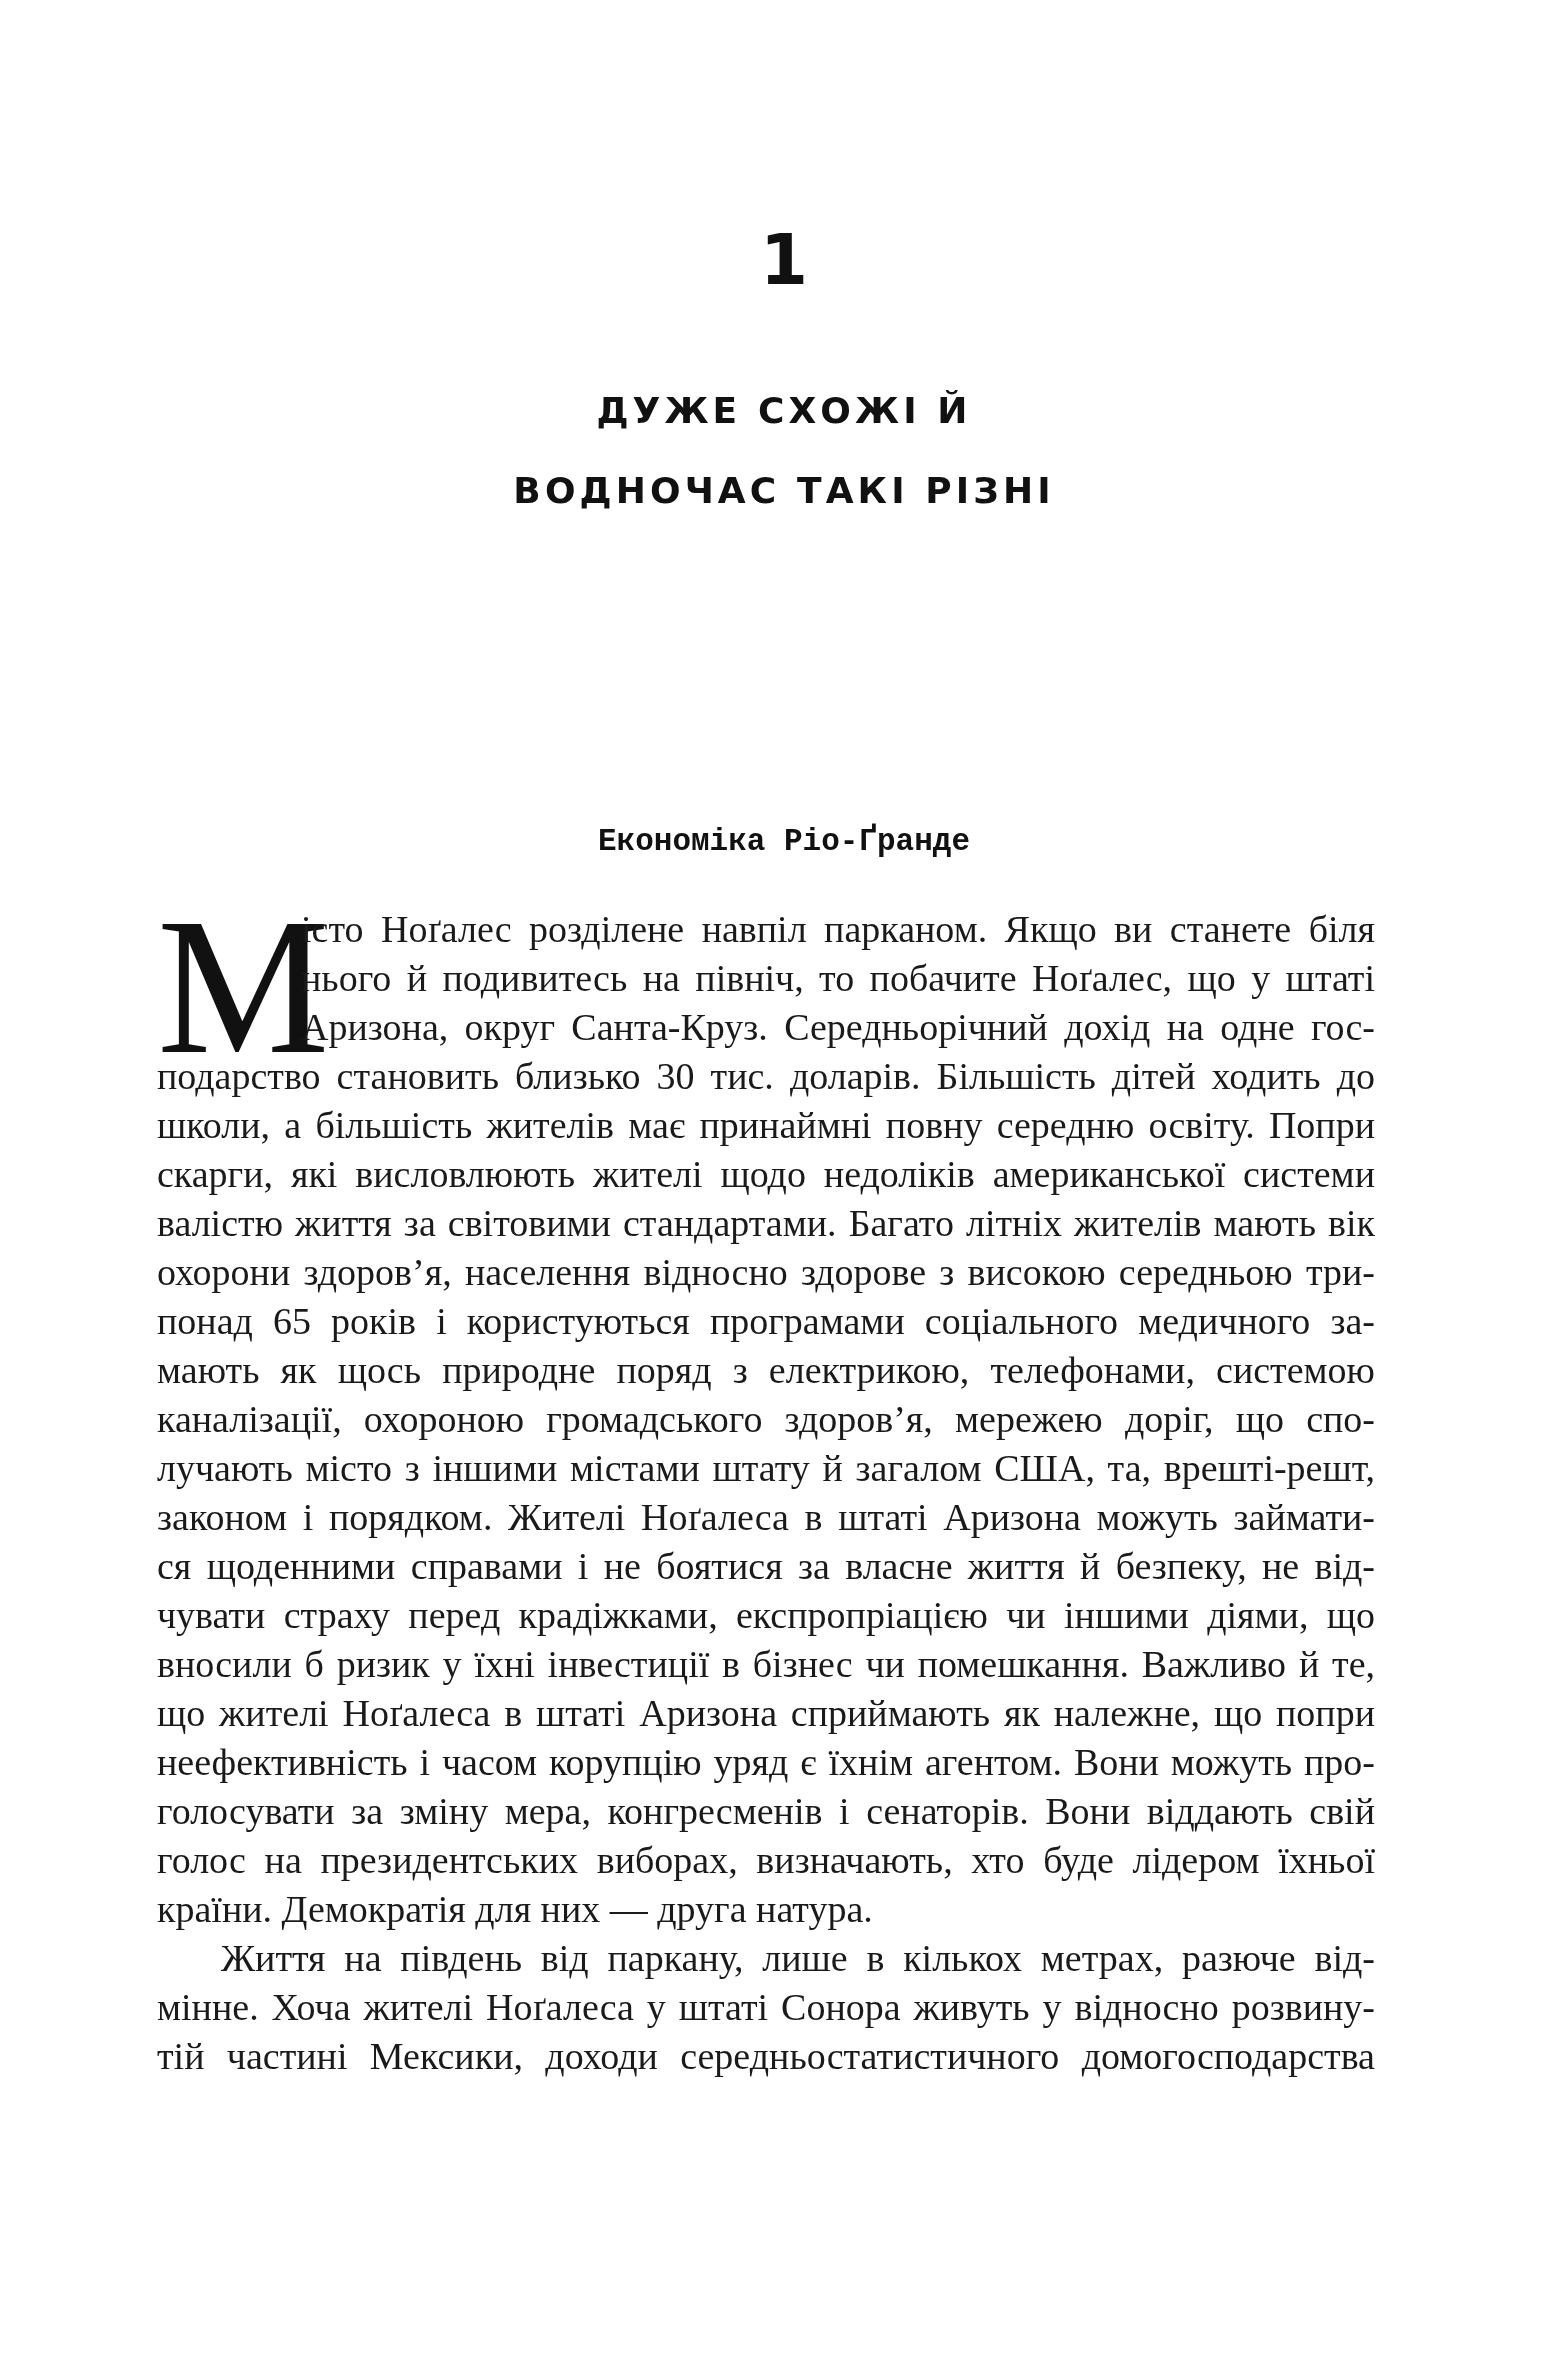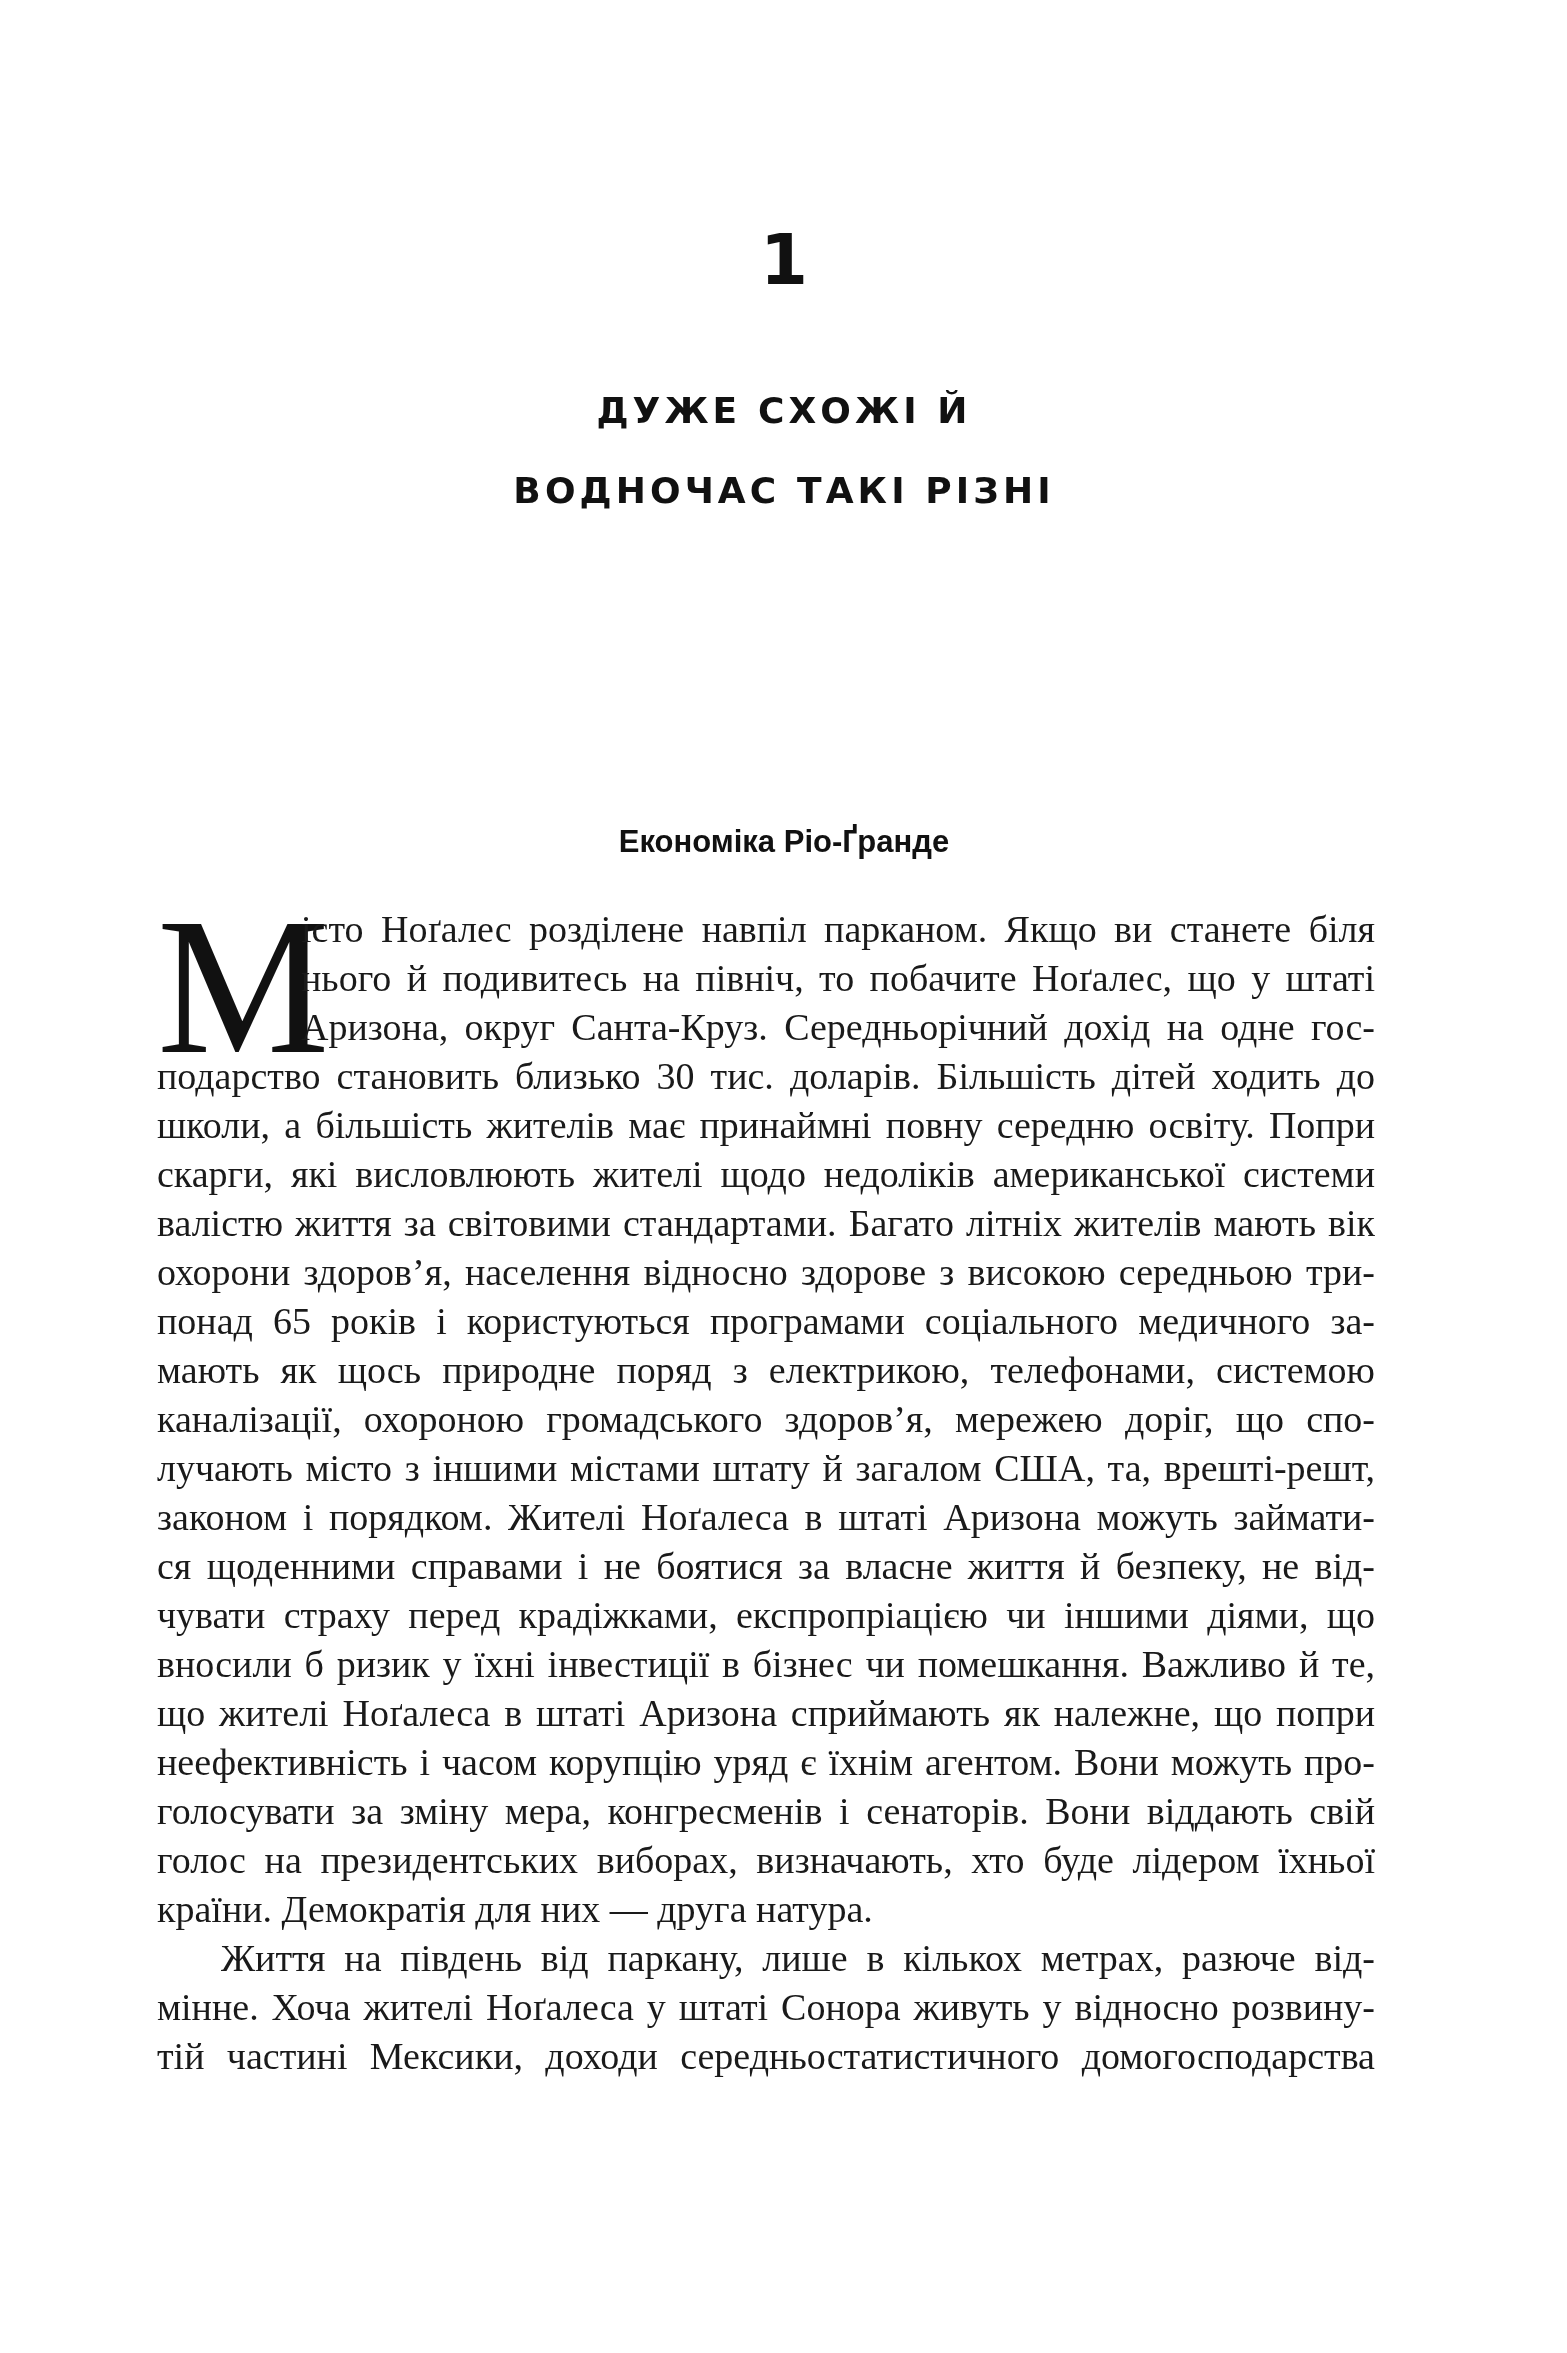--- a/index.html
+++ b/index.html
@@ -16,21 +16,21 @@
     .chapter-title {
       position: absolute; left: 0; width: 1568px; top: 371px;
       text-align: center;
       font-family: "DejaVu Sans", sans-serif; font-weight: bold;
       font-size: 36px; line-height: 80px; letter-spacing: 4.1px; color: #111;
     }
     .chapter-title span { display: block; text-align: center; }
     .section-heading {
       position: absolute; left: 0; width: 1568px; top: 819px;
       text-align: center;
-      font-family: Liberation Sans, sans-serif; font-weight: bold;
+      font-family: Liberation Mono, monospace; font-weight: bold;
       font-size: 31px; line-height: 46px; color: #111;
     }
     .body-text {
       position: absolute; left: 157px; width: 1218px; top: 905px;
       font-family: "Liberation Serif", serif;
       font-size: 38px; line-height: 49px; color: #1a1a1a;
     }
     .line {
       display: block; white-space: nowrap;
       text-align: justify; text-align-last: justify;

